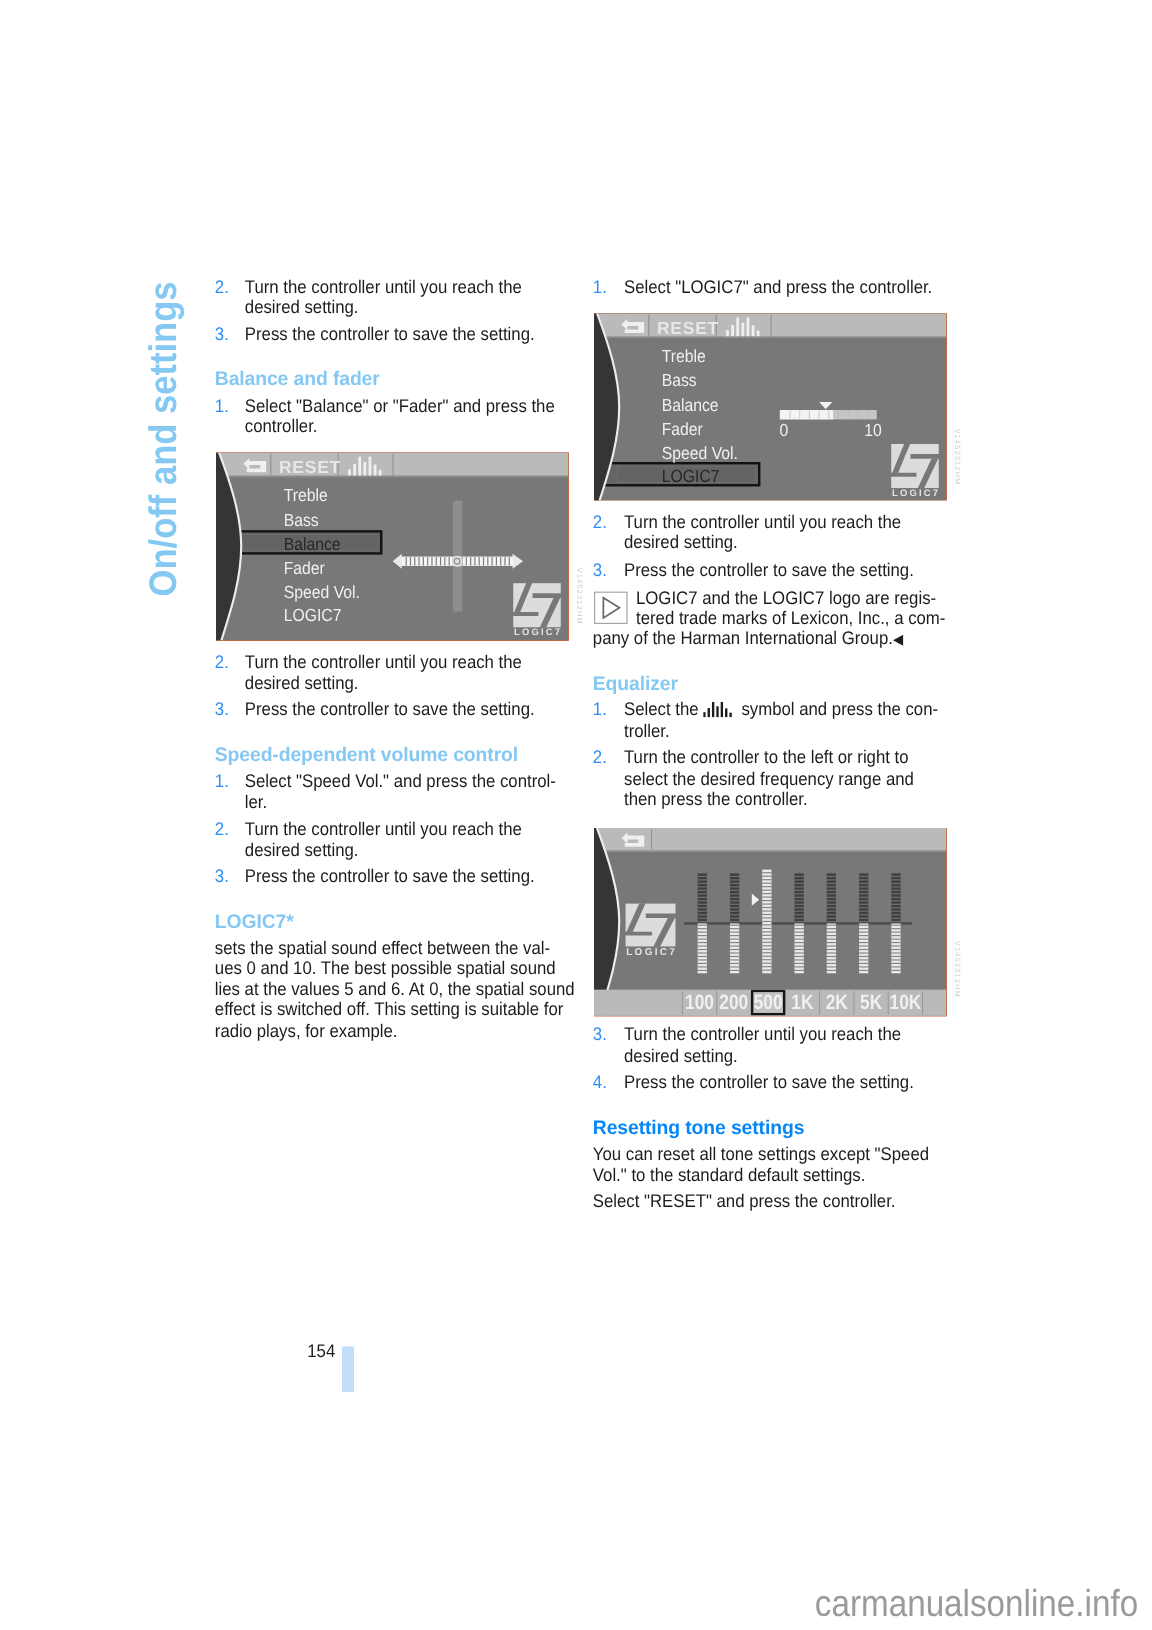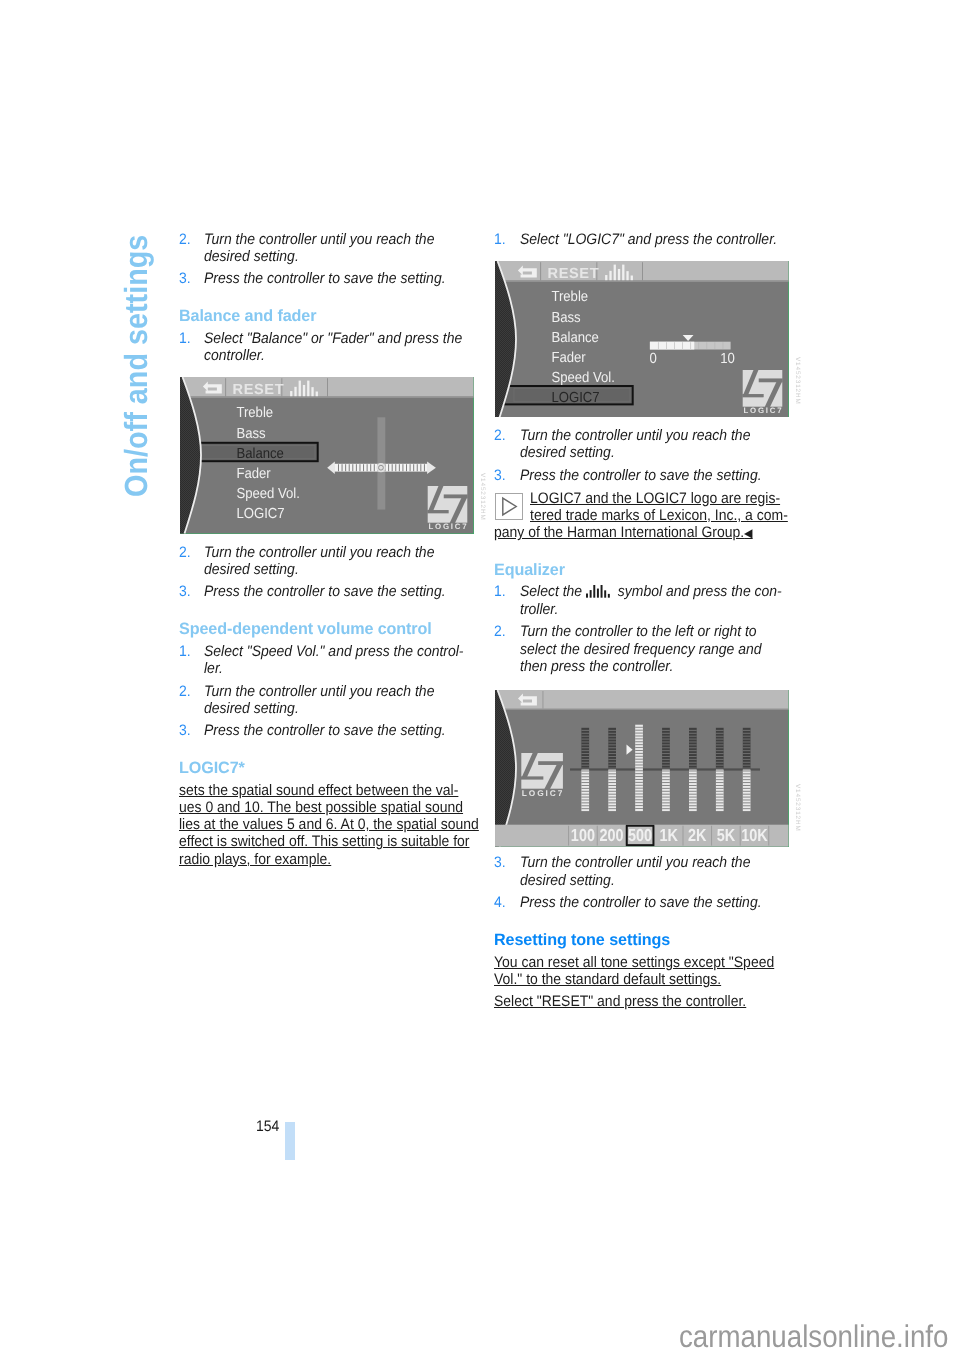--- a/index.html
+++ b/index.html
@@ -13,30 +13,30 @@
      transform:rotate(-90deg) scaleX(0.90);line-height:1;
      color:#85c8f2;font-weight:bold;font-size:32px;white-space:nowrap;}
 
   
   .col{position:absolute;top:230.5px;font-size:15.2px;color:#1c1c1c;}
   .col-left{left:179.2px;width:300px;}
   .col-right{left:494.3px;width:300px;}
 
   .line{height:17.25px;white-space:pre;transform-origin:0 0;transform:scaleX(0.92);}
   .gap{height:14px;}
-  .para{margin-bottom:5.4px;text-decoration:underline;}
+  .para{margin-bottom:5.4px;}
   .item{position:relative;margin-bottom:5.4px;}
   .figslot{height:174px;position:relative;}
   .col-right .figslot + .item + .item + .item + .gap, .figslot.shift .screen{top:9.7px;}
-  .screen{position:absolute;left:1.2px;top:7.7px;width:293.5px;height:156.4px;overflow:hidden;background:#22c55e;}
+  .screen{position:absolute;left:1.2px;top:7.7px;width:293.5px;height:156.4px;overflow:hidden;background:#c2410c;}
   svg text{-webkit-font-smoothing:antialiased;text-rendering:geometricPrecision;}
   .figcode{position:absolute;left:306.2px;top:103.4px;font-size:6.4px;line-height:1;color:#cecece;
      white-space:nowrap;transform-origin:0 0;transform:rotate(90deg);letter-spacing:0.85px;}
   .item .marker{position:absolute;left:0px;top:0;color:#2b8ef5;transform-origin:0 0;transform:scaleX(0.92);}
-  .item .body{margin-left:25.3px;font-style:italic;}
+  .item .body{margin-left:25.3px;}
   .h-pale{color:#85c8f2;font-weight:bold;font-size:16.4px;height:18px;white-space:pre;
      transform-origin:0 0;transform:scaleX(0.985);letter-spacing:-0.1px;margin-bottom:4.6px;}
   .h-bright{color:#0687f7;font-weight:bold;font-size:16.4px;height:18px;white-space:pre;
      transform-origin:0 0;transform:scaleX(0.985);letter-spacing:-0.1px;margin-bottom:4.6px;}
 
   
   .folio{position:absolute;left:235px;top:1117.8px;width:44.4px;text-align:right;font-size:15.2px;color:#1c1c1c;
      transform-origin:100% 0;transform:scaleX(0.92);}
   .folio-bar{position:absolute;left:284.9px;top:1122px;width:10.2px;height:37.6px;background:#c2deF8;}
   .watermark{position:absolute;left:679.1px;top:1321.2px;font-size:31.3px;line-height:1;color:#9a9a9a;

